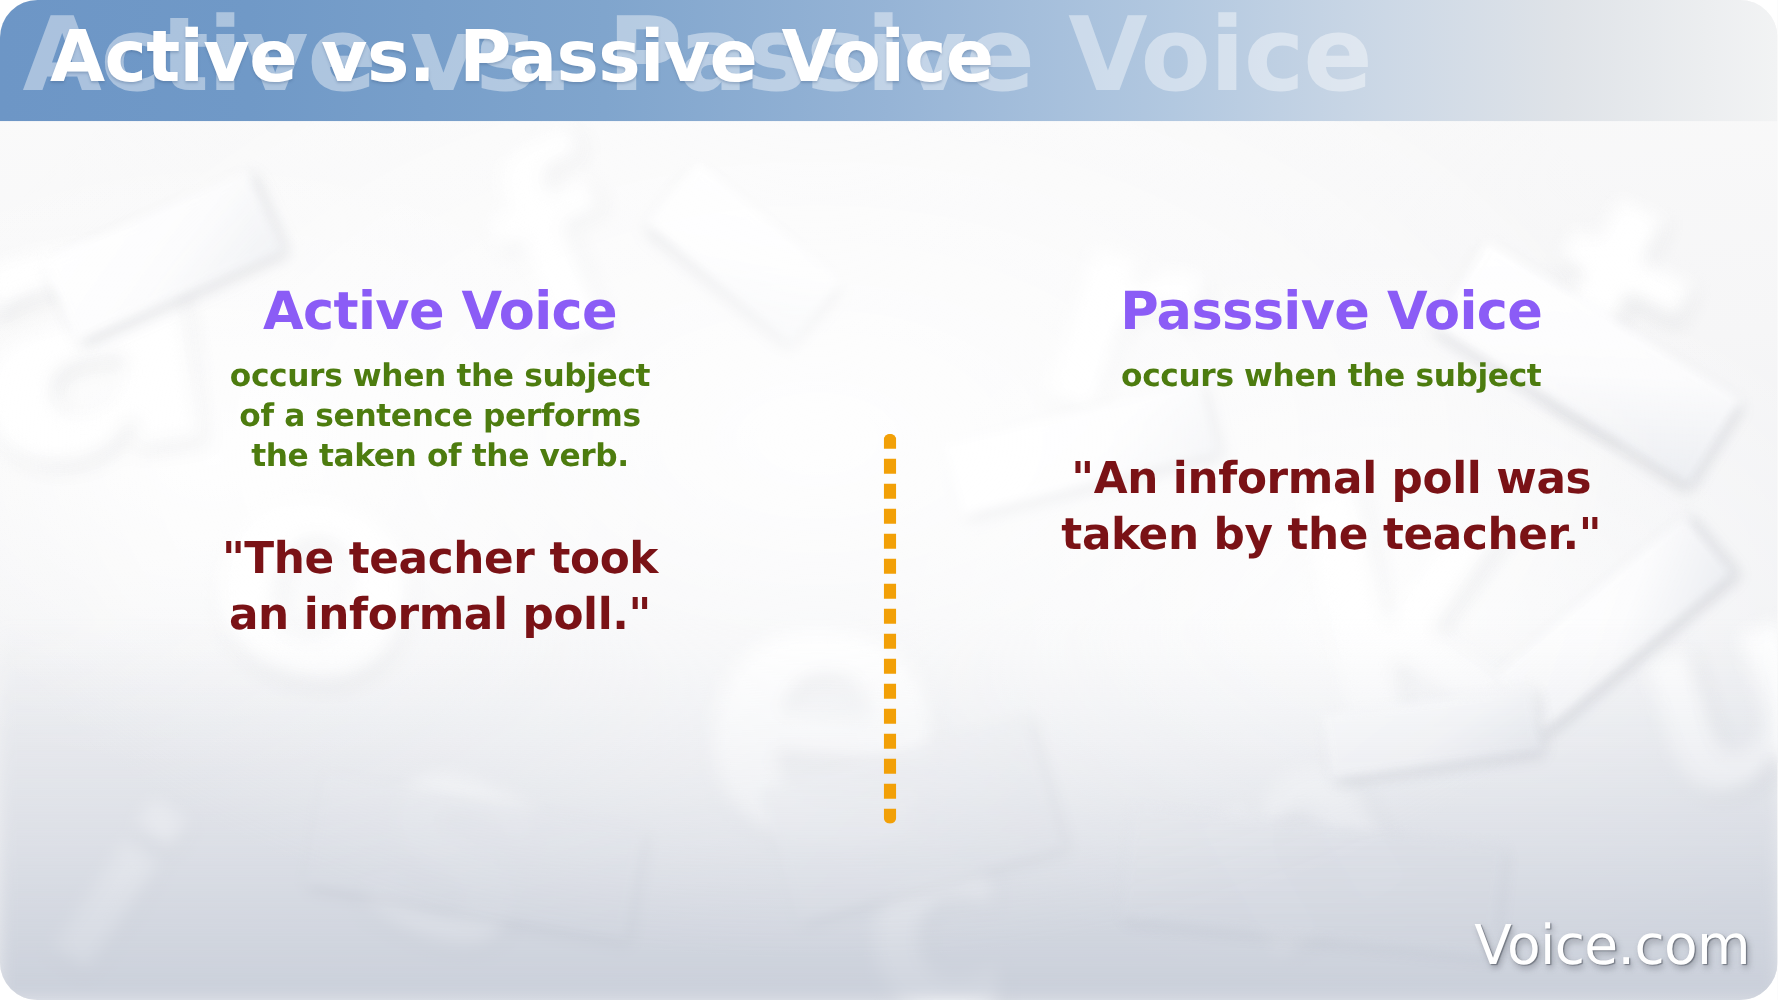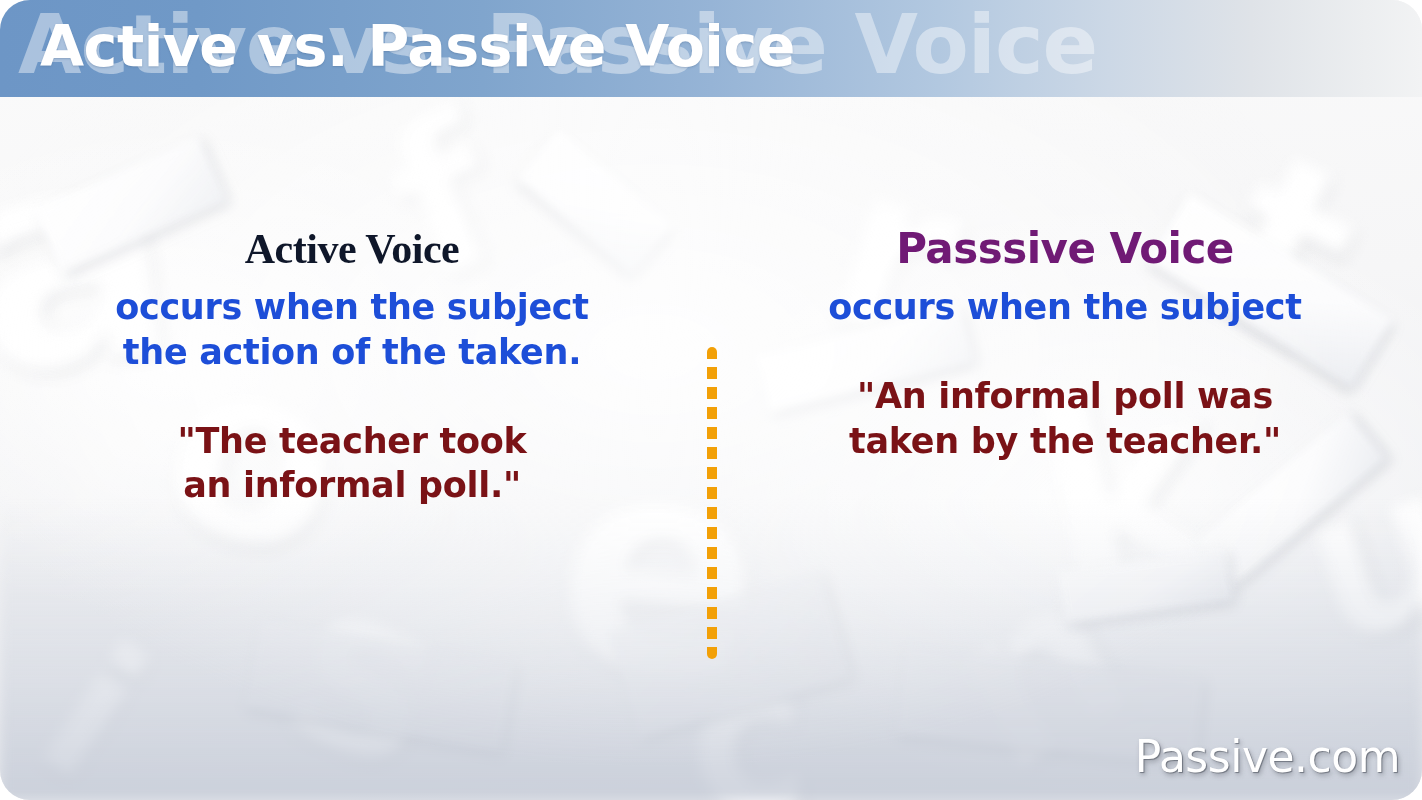--- a/index.html
+++ b/index.html
@@ -137,28 +137,28 @@
   .col-right { left: 775px; }
 
   .col-heading {
     font-family: "DejaVu Sans", sans-serif;
     font-size: 42px;
     font-weight: 700;
     letter-spacing: -0.5px;
     line-height: 1.05;
     margin: 0 0 14px 0;
   }
-  .col-heading.green  { color: #0f172a; font-family: Liberation Serif, serif; }
-  .col-heading.orange { color: #701a75; }
+  .col-heading.green  { color: #8b5cf6; }
+  .col-heading.orange { color: #8b5cf6; }
 
   .col-def {
     font-family: "DejaVu Sans", sans-serif;
-    font-size: 35px;
-    font-weight: 700;
-    color: #1d4ed8;
+    font-size: 25px;
+    font-weight: 700;
+    color: #4d7c0f;
     line-height: 1.28;
     margin: 0;
     letter-spacing: -0.3px;
   }
   .col-def .ln { display: block; }
 
   .col-example {
     font-family: "DejaVu Sans", sans-serif;
     font-size: 35px;
     font-weight: 700;
@@ -237,21 +237,22 @@
     <div class="header-ghost">Active vs. Passive Voice</div>
     <div class="header-title">Active vs. Passive Voice</div>
   </div>
 
   <div class="columns">
 
     <div class="col col-left">
       <div class="col-heading green">Active Voice</div>
       <div class="col-def">
         <span class="ln">occurs when the subject</span>
-        <span class="ln">the action of the taken.</span>
+        <span class="ln">of a sentence performs</span>
+        <span class="ln">the taken of the verb.</span>
       </div>
       <div class="col-example">
         <span class="ln">"The teacher took</span>
         <span class="ln">an informal poll."</span>
       </div>
     </div>
 
     <div class="divider"></div>
 
     <div class="col col-right">
@@ -260,15 +261,15 @@
         <span class="ln">occurs when the subject</span>
       </div>
       <div class="col-example">
         <span class="ln">"An informal poll was</span>
         <span class="ln">taken by the teacher."</span>
       </div>
     </div>
 
   </div>
 
-  <div class="logo">Passive.com</div>
+  <div class="logo">Voice.com</div>
 
 </div>
 
 </body></html>

